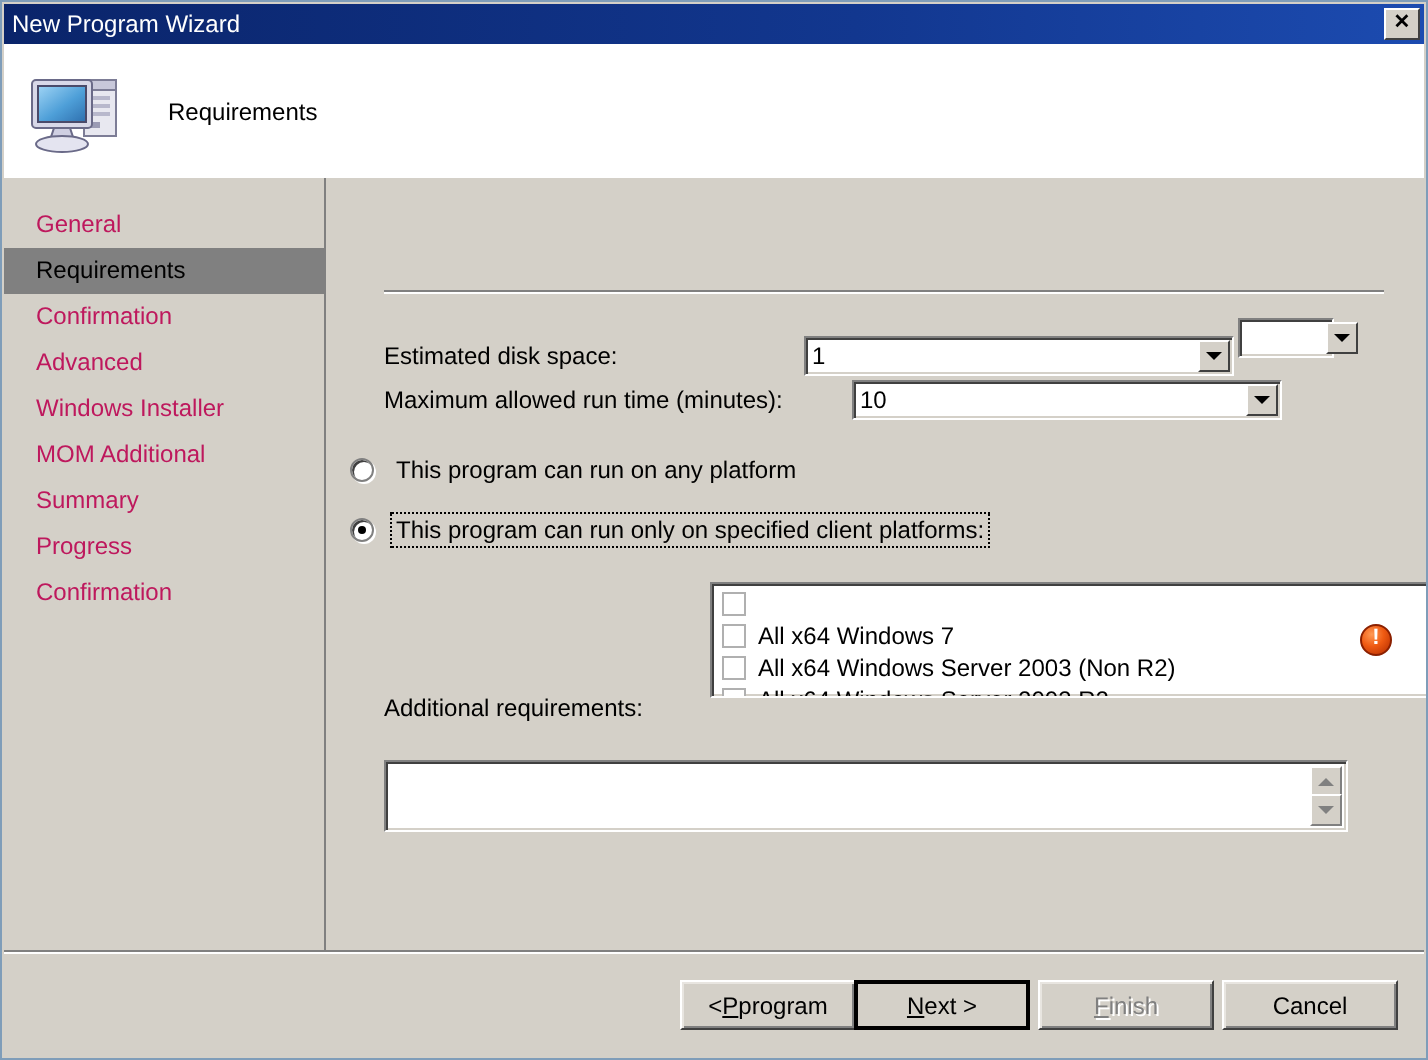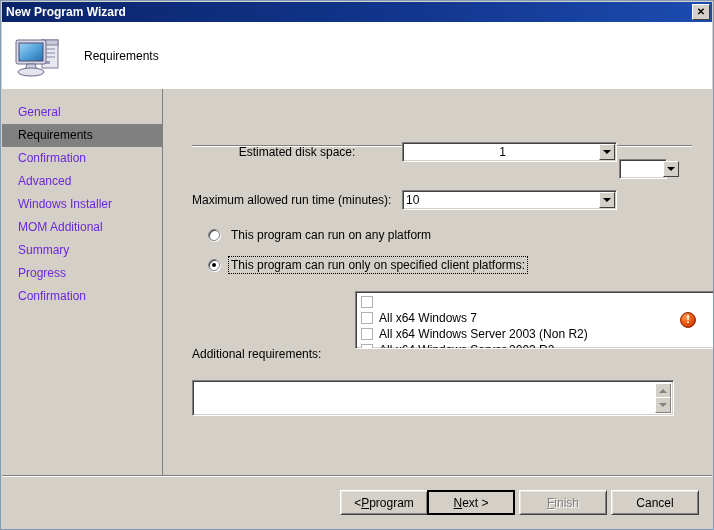--- a/index.html
+++ b/index.html
@@ -29,21 +29,21 @@
     height: 20px;
     background: linear-gradient(to right, #0a246a 0%, #12378f 60%, #1c4bb0 100%);
     display: flex;
     align-items: center;
     padding: 0 2px 0 4px;
     box-sizing: border-box;
   }
   .titlebar-text {
     color: #ffffff;
     font-size: 12px;
-    font-weight: bold;
+    font-weight: normal;
     letter-spacing: 0px;
     white-space: nowrap;
     flex: 1;
   }
   .title-close {
     width: 18px;
     height: 16px;
     background: #d4d0c8;
     border: 1px solid;
     border-color: #ffffff #404040 #404040 #ffffff;
@@ -98,21 +98,21 @@
     background: #d4d0c8;
     border-right: 1px solid #808080;
     box-sizing: border-box;
     padding-top: 12px;
   }
   .side-item {
     height: 23px;
     line-height: 23px;
     padding-left: 16px;
     font-size: 12px;
-    color: #6d28d9;
+    color: #be185d;
     white-space: nowrap;
     cursor: default;
   }
   .side-item.selected {
     background: #808080;
     color: #000000;
   }
 
   .content {
     position: absolute;
@@ -212,21 +212,21 @@
     box-shadow: inset 1px 1px 0 #404040, inset -1px -1px 0 #d4d0c8;
     display: flex;
     align-items: center;
     box-sizing: border-box;
     cursor: default;
   }
 
   
   .radio-row {
     position: absolute;
-    left: 44px;
+    left: 11px;
     display: flex;
     align-items: center;
   }
   .radio {
     width: 12px;
     height: 12px;
     border-radius: 50%;
     background: #ffffff;
     border: 1px solid #808080;
     box-shadow: inset 1px 1px 0 #404040, 1px 1px 0 #ffffff;
@@ -463,37 +463,37 @@
       <div class="side-item">MOM Additional</div>
       <div class="side-item">Summary</div>
       <div class="side-item">Progress</div>
       <div class="side-item">Confirmation</div>
     </div>
 
     <div class="content">
 
       <div class="sep-line" style="top:56px;"></div>
 
-      <div class="field-row" style="top:52px;text-align:center;">
+      <div class="field-row" style="top:78px;">
         <div class="field-label">Estimated disk space:</div>
         <div class="combo">
           <div class="combo-value">1</div>
           <div class="combo-btn">
               <div class="arrow-down"></div>
             </div>
         </div>
       </div>
       <div class="unit-combo" style="top:70px;padding-left:40px;">
         <div class="combo-value">GB</div>
         <div class="combo-btn">
             <div class="arrow-down"></div>
           </div>
       </div>
 
-      <div class="field-row" style="top:100px;">
+      <div class="field-row" style="top:100px;gap:24px;">
         <div class="field-label">Maximum allowed run time (minutes):</div>
         <div class="combo">
           <div class="combo-value">10</div>
           <div class="combo-btn">
               <div class="arrow-down"></div>
             </div>
         </div>
       </div>
 
       <div class="radio-row" style="top:138px;">

